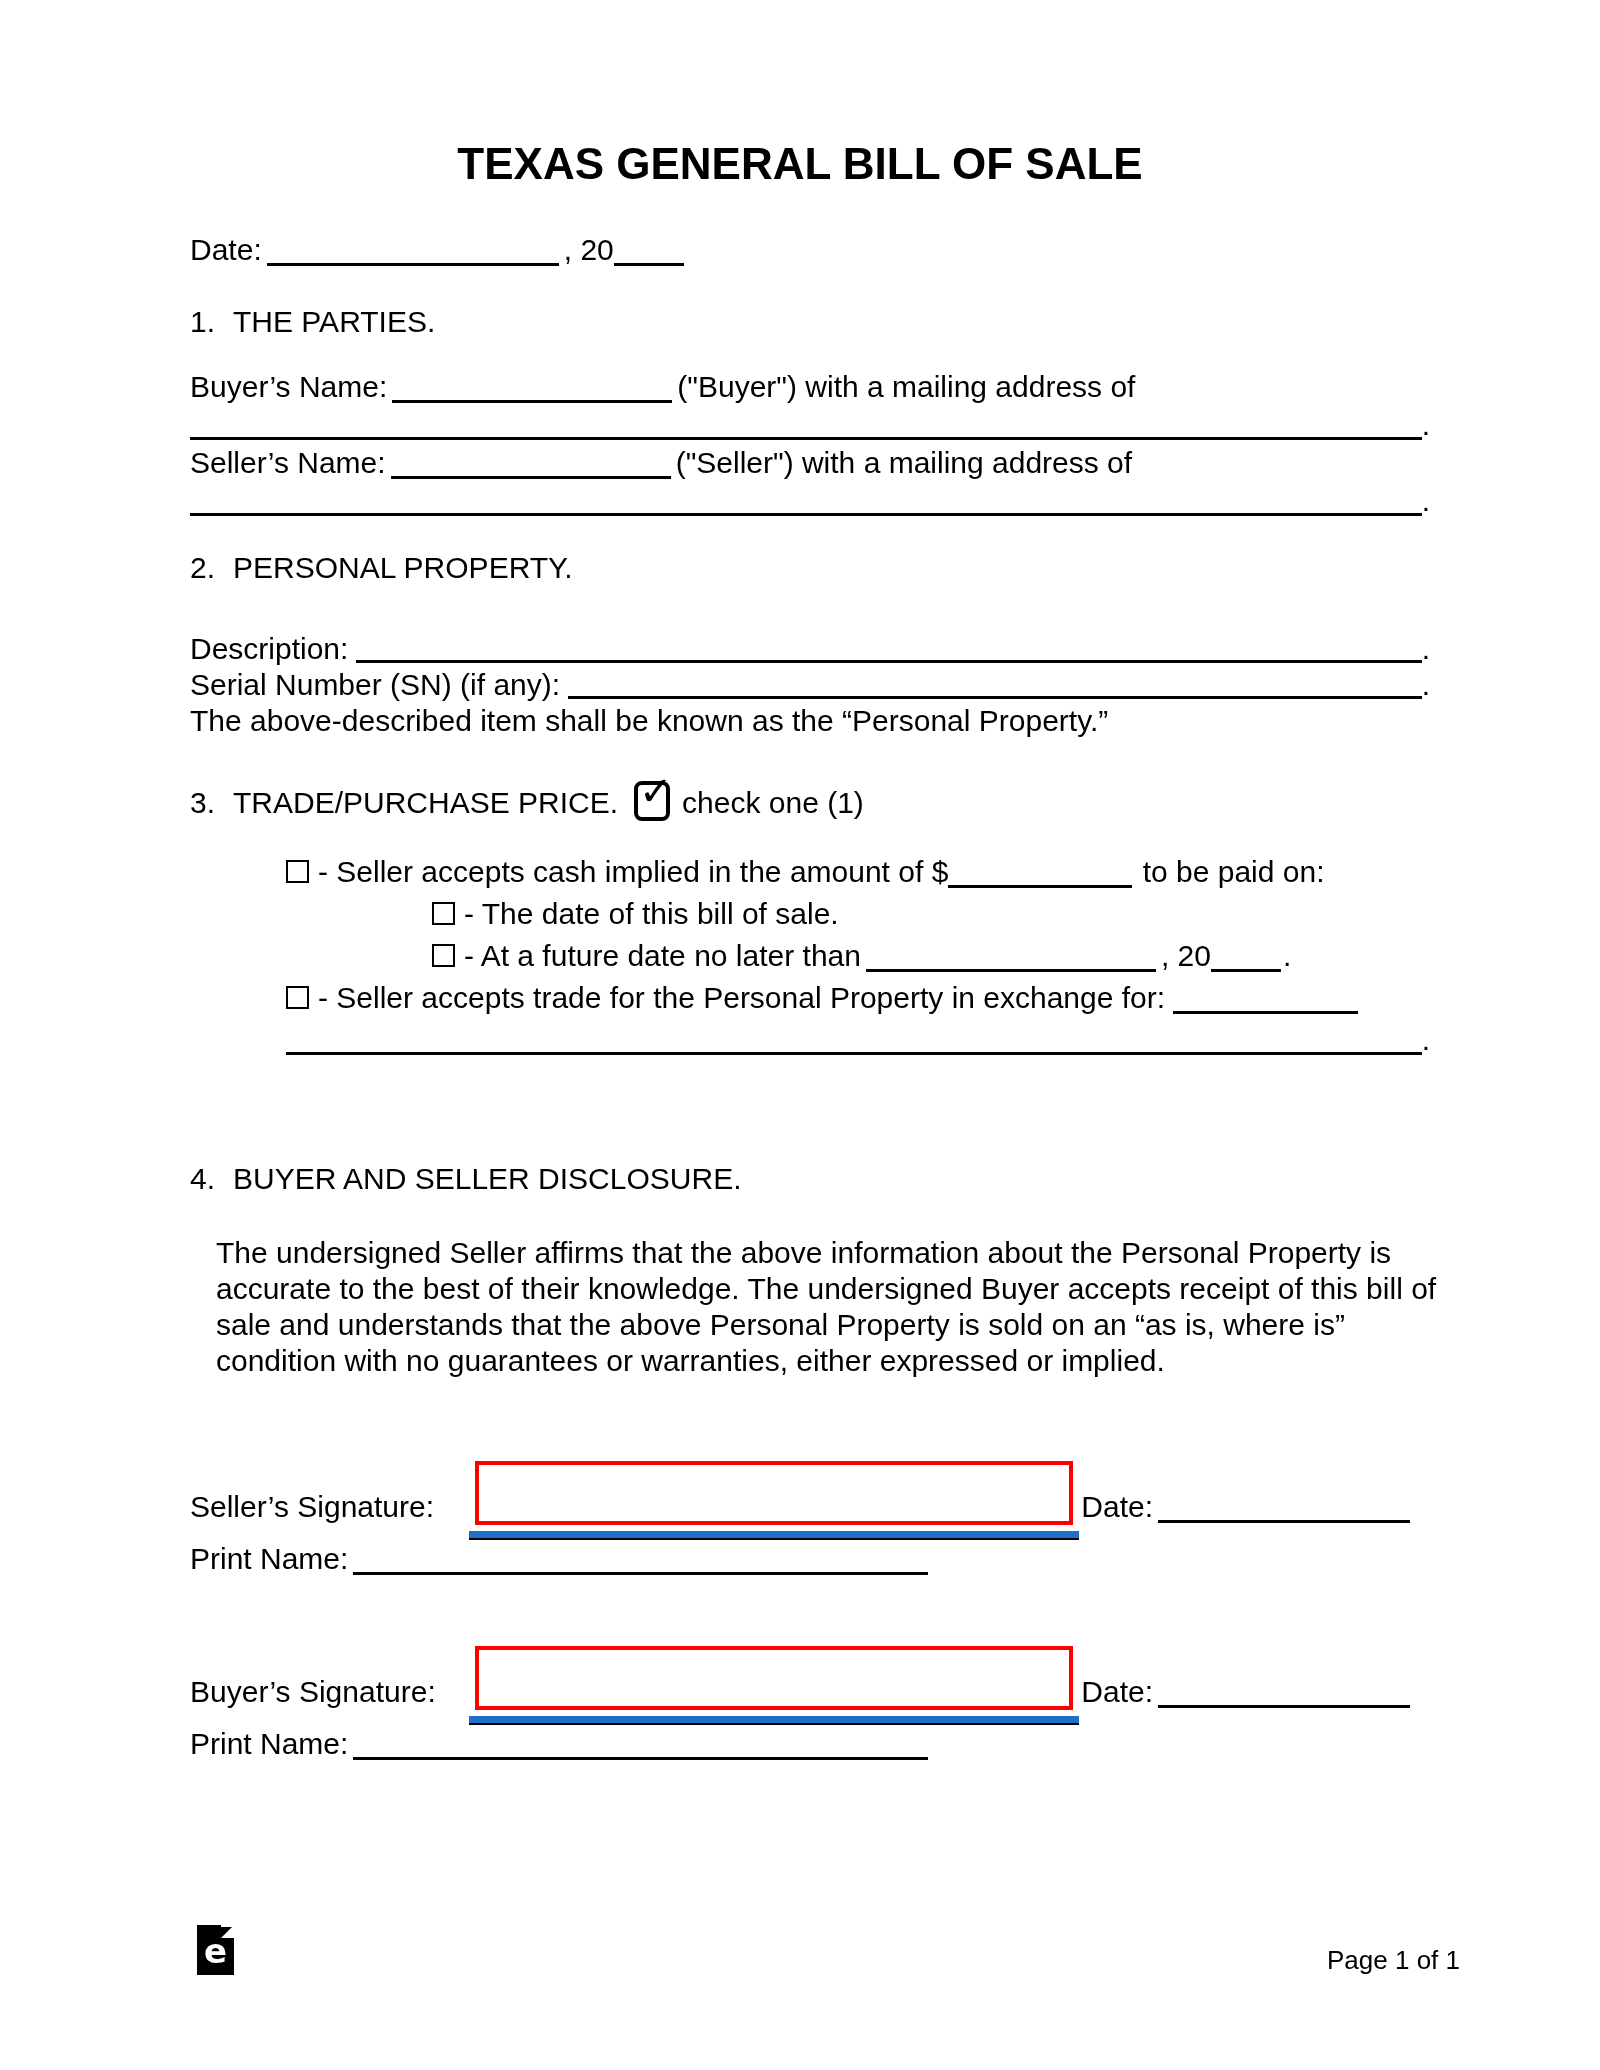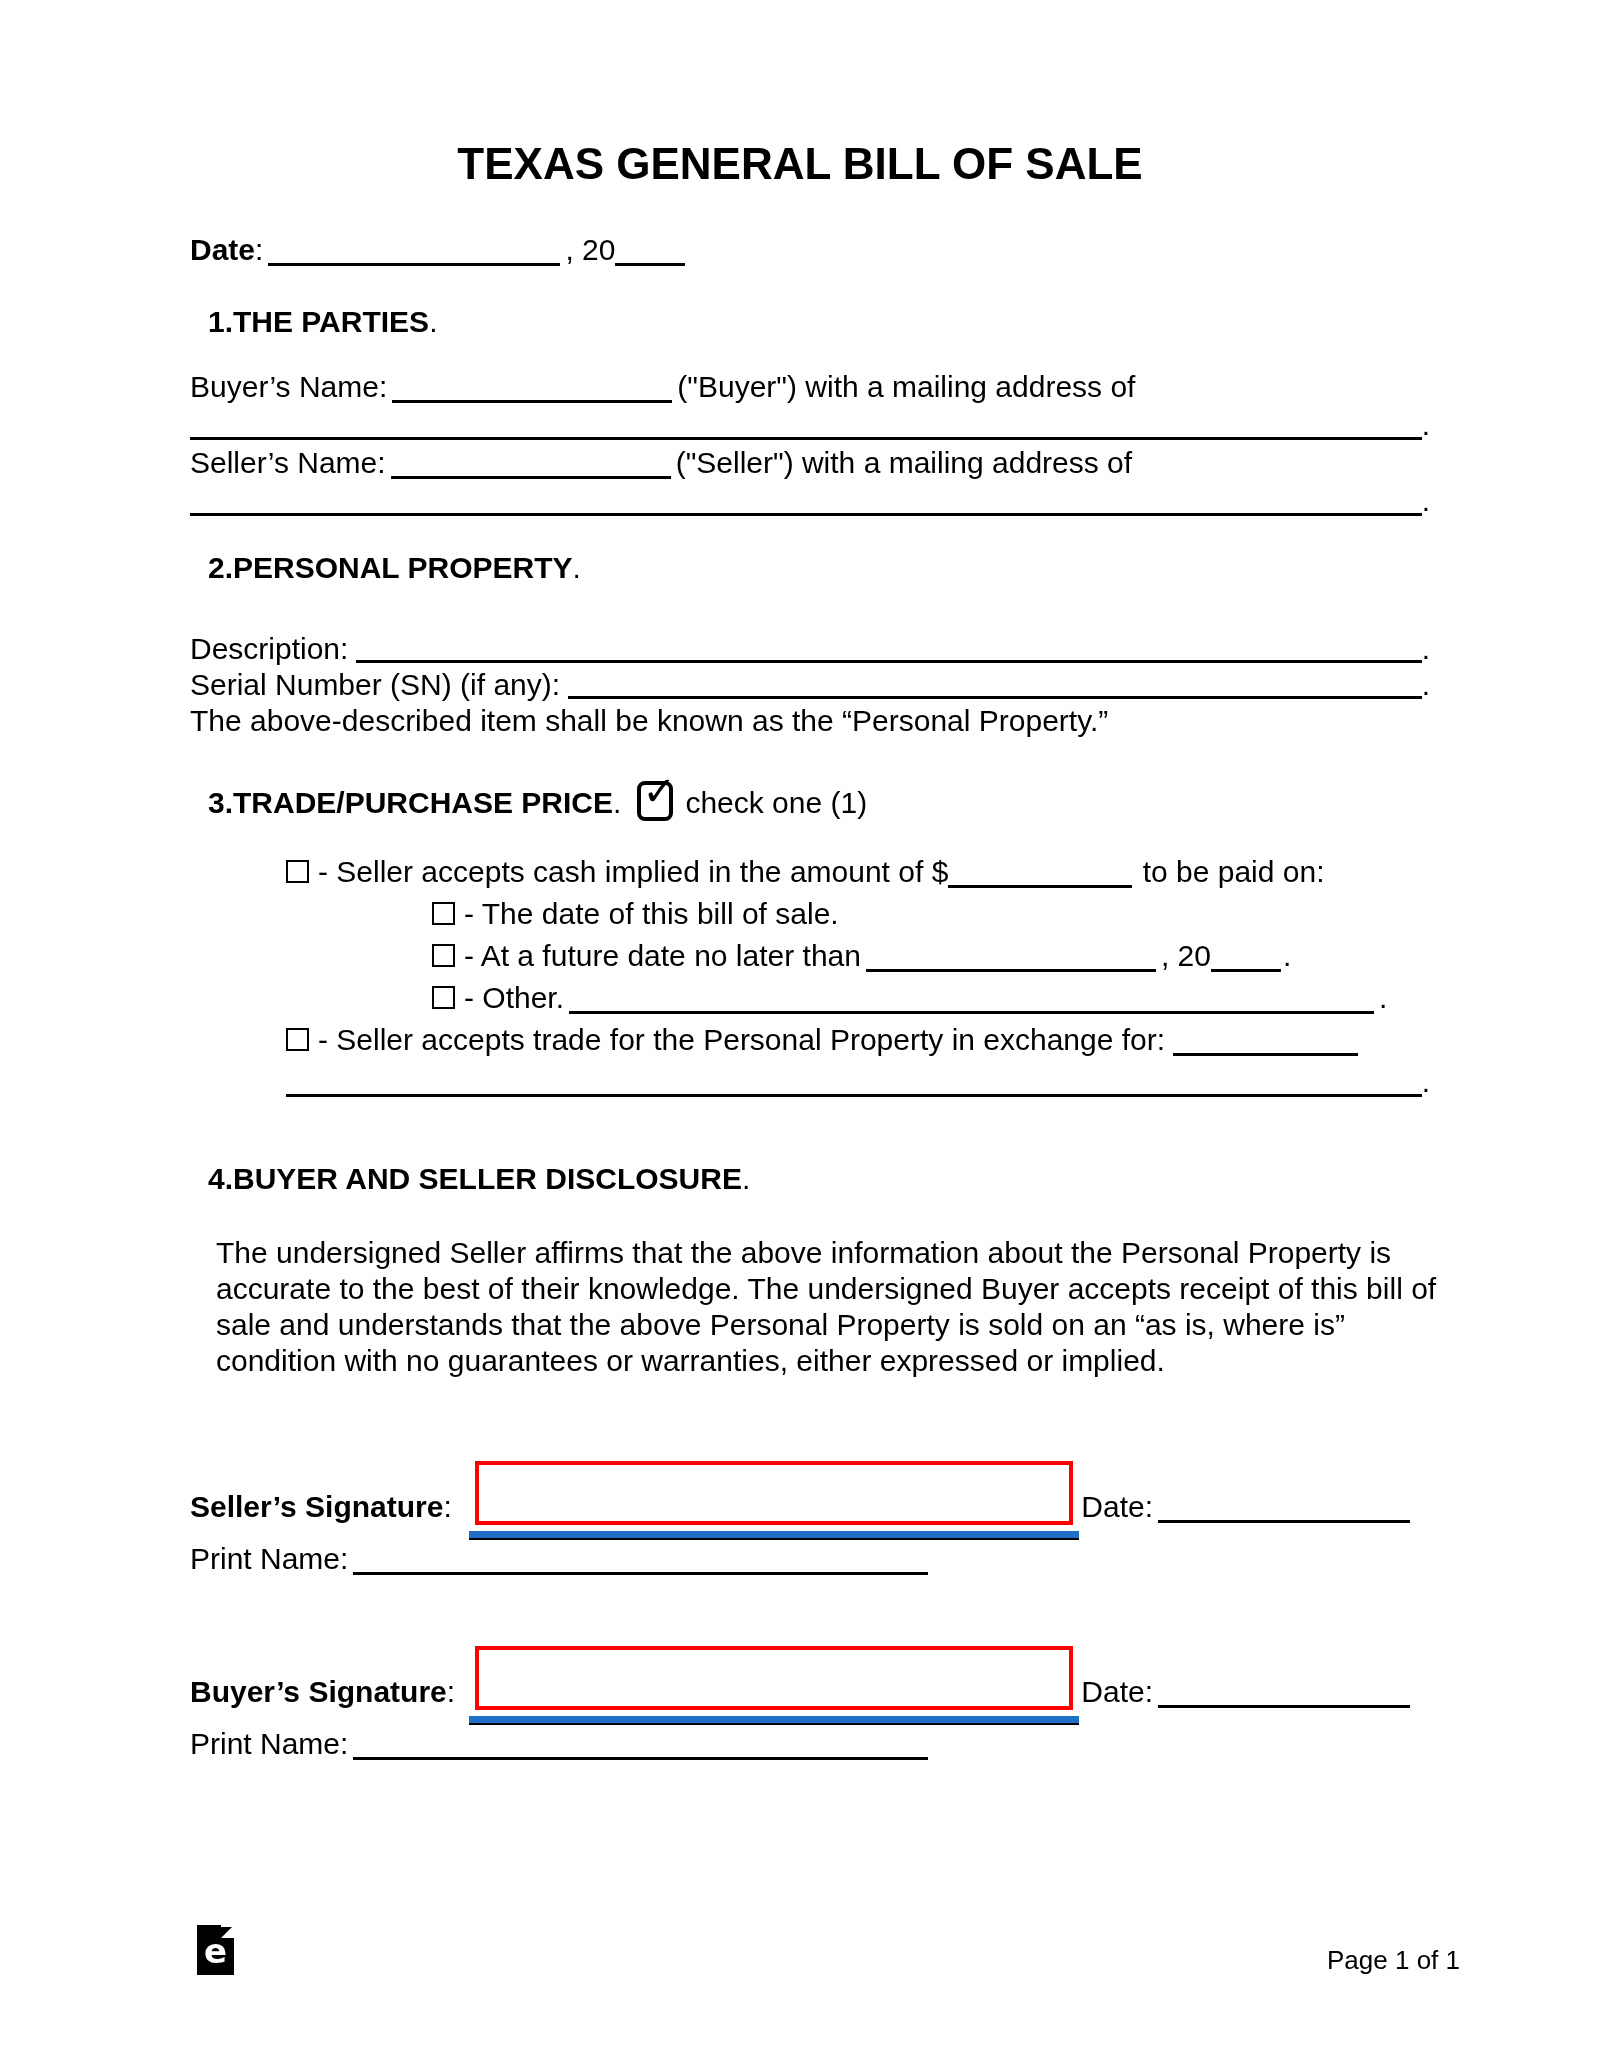--- a/index.html
+++ b/index.html
@@ -7,21 +7,21 @@
     --signature-line:#1e6fc8;
     --text:#000000;
   }
   html,body{margin:0;padding:0;}
   body{
     width:1600px;height:2070px;position:relative;background:#ffffff;
     font-family:"Liberation Sans",sans-serif;font-size:30px;color:var(--text);
     overflow:hidden;
   }
   .abs{position:absolute;left:190px;right:170px;white-space:nowrap;}
-  .b{font-weight:bold;text-align:right;}
+  .b{font-weight:normal;}
   .title{
     position:absolute;left:0;right:0;top:141px;text-align:center;
     font-size:44px;line-height:46px;font-weight:bold;letter-spacing:0px;
   }
   .line36{line-height:36px;}
   .hn{display:inline-block;width:43px;}
   .blank{
     display:inline-block;height:24px;border-bottom:3px solid #000;
     vertical-align:-6px;margin:0 5px;
   }
@@ -137,23 +137,20 @@
 <div class="abs price-list" style="top:851px;">
   <div class="ind1">
     <span class="cb"></span><span>- Seller accepts cash implied in the amount of $</span><span class="blank tight" style="width:184px;"></span> <span>to be paid on:</span>
   </div>
   <div class="ind2">
     <span class="cb"></span><span>- The date of this bill of sale.</span>
   </div>
   <div class="ind2">
     <span class="cb"></span><span>- At a future date no later than</span><span class="blank" style="width:290px;"></span><span>, 20</span><span class="blank tight" style="width:70px;"></span><span>.</span>
   </div>
-  <div class="ind2">
-    <span class="cb"></span><span>- Other.</span><span class="blank" style="width:805px;"></span><span>.</span>
-  </div>
   <div class="ind1">
     <span class="cb"></span><span>- Seller accepts trade for the Personal Property in exchange for:</span><span class="blank tight" style="width:185px;margin-left:8px;"></span>
   </div>
   <div class="ind1 fillrow">
     <span class="fill" style="margin-bottom:6px;"></span>
       <span>.</span>
   </div>
 </div>
 
 <div class="abs line36" style="top:1161px;">

